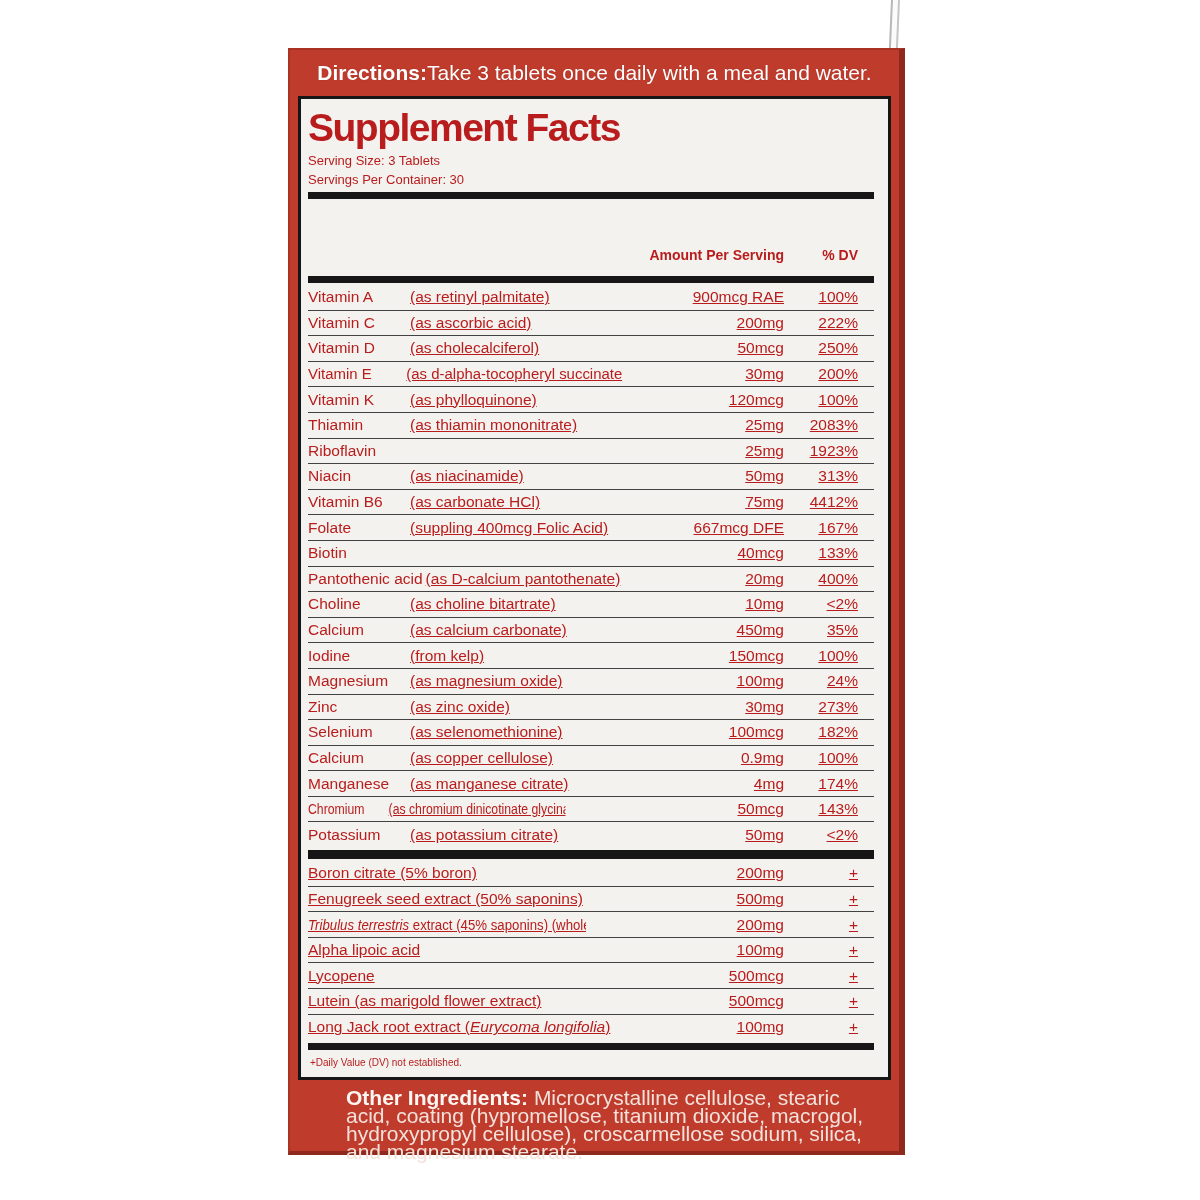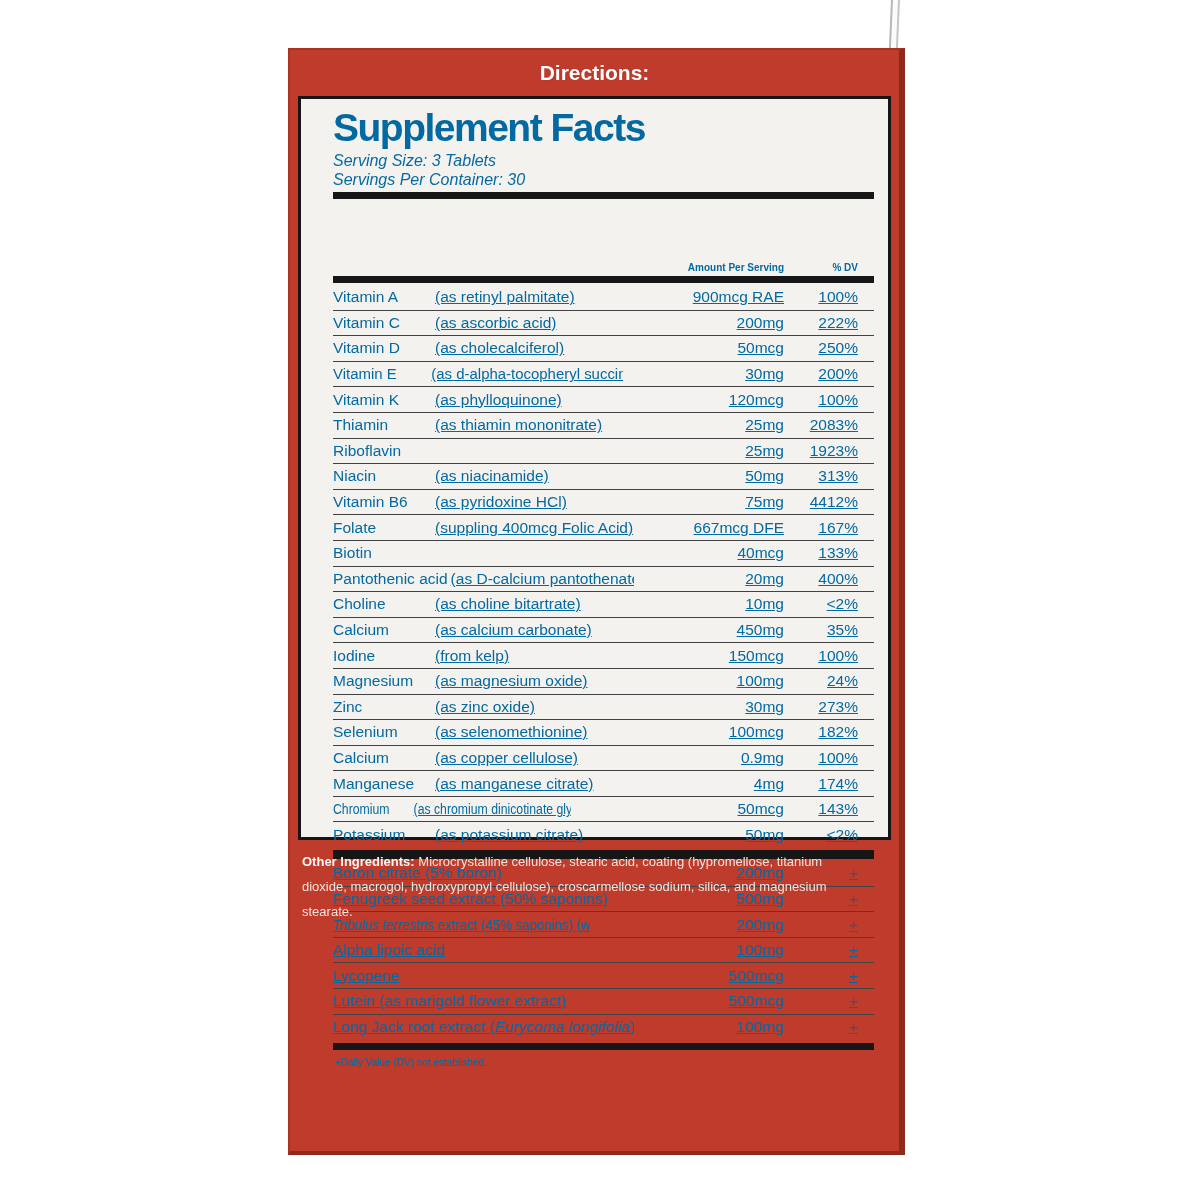--- a/index.html
+++ b/index.html
@@ -26,68 +26,69 @@
   }
 
   .directions {
     height: 46px; display: flex; align-items: center; justify-content: center;
     color: #ffffff; font-size: 21px; white-space: nowrap;
     text-shadow: 0 0 1px rgba(90,10,5,.35);
   }
   .dir-label { font-weight: bold; }
 
   .panel {
-    margin: 0 8px; height: 744px; background: #f3f2ef;
-    border: 3px solid #161616; padding: 6px 14px 0 32px; color: #0369a1;
+    margin: 0 8px; height: 984px; background: #f3f2ef;
+    border: 3px solid #161616; padding: 6px 14px 0 7px; color: #b91c1c;
   }
 
   .title { font-size: 39px; font-weight: bold; letter-spacing: -1.5px; line-height: 46px; }
-  .serving { font-size: 16px; line-height: 19px; font-style: italic; }
+  .serving { font-size: 13px; line-height: 19px; }
 
   .bar { height: 7px; background: #161616; margin: 3px 0 2px 0; }
   .bar.heavy { height: 9px; margin: 2px 0; }
 
-  .hdr { display: flex; align-items: flex-end; height: 26px; padding-right: 16px;
-         font-weight: bold; font-size: 10px; margin-top: 48px; }
+  .hdr { display: flex; align-items: flex-start; height: 26px; padding-right: 16px;
+         font-weight: bold; font-size: 14px; margin-top: 48px; }
   .hdr-amount { flex: 1; text-align: right; }
   .hdr-dv { width: 74px; text-align: right; }
 
   .rows {}
   .row {
     display: flex; align-items: center; height: 25.6px; padding-right: 16px;
     font-size: 15.5px; border-bottom: 1.5px solid #424242; text-decoration: underline;
   }
   .rows .row:last-child { border-bottom: none; }
   .label-cell { flex: 1; min-width: 0; white-space: nowrap; overflow: hidden;
                 transform-origin: 0 50%; }
   .n { display: inline-block; min-width: 99px; }
   .s { margin-left: 3px; }
   .it { font-style: italic; }
   .amount { width: 150px; text-align: right; white-space: nowrap; }
   .dv { width: 74px; text-align: right; white-space: nowrap; }
 
   .footnote { font-size: 10px; padding: 5px 0 0 2px; }
 
   .other {
-    padding: 9px 14px 0 12px; font-size: 13px; line-height: 25px;
-    color: #f3e2db; max-width: 580px;
+    padding: 9px 14px 0 12px; font-size: 21px; line-height: 18px;
+    color: #f3e2db; max-width: 580px; margin-left: 44px;
   }
   .oi-label { font-weight: bold; color: #fdf6f3; }
 </style>
 </head>
 <body>
 
 <div class="stage">
 
   <div class="package-edge"></div>
 
   <div class="label">
 
     <div class="directions">
       <span class="dir-label">Directions:</span>
+      <span>Take 3 tablets once daily with a meal and water.</span>
     </div>
 
     <div class="panel">
       <div class="title">Supplement Facts</div>
       <div class="serving">Serving Size: 3 Tablets</div>
       <div class="serving">Servings Per Container: 30</div>
 
       <div class="bar"></div>
 
       <div class="hdr">
@@ -140,21 +141,21 @@
     <span class="dv">1923%</span>
   </div>
 
   <div class="row">
     <span class="label-cell fit"><span class="n">Niacin</span><span class="s">(as niacinamide)</span></span>
     <span class="amount">50mg</span>
     <span class="dv">313%</span>
   </div>
 
   <div class="row">
-    <span class="label-cell fit"><span class="n">Vitamin B6</span><span class="s">(as pyridoxine HCl)</span></span>
+    <span class="label-cell fit"><span class="n">Vitamin B6</span><span class="s">(as carbonate HCl)</span></span>
     <span class="amount">75mg</span>
     <span class="dv">4412%</span>
   </div>
 
   <div class="row">
     <span class="label-cell fit"><span class="n">Folate</span><span class="s">(suppling 400mcg Folic Acid)</span></span>
     <span class="amount">667mcg DFE</span>
     <span class="dv">167%</span>
   </div>
 

